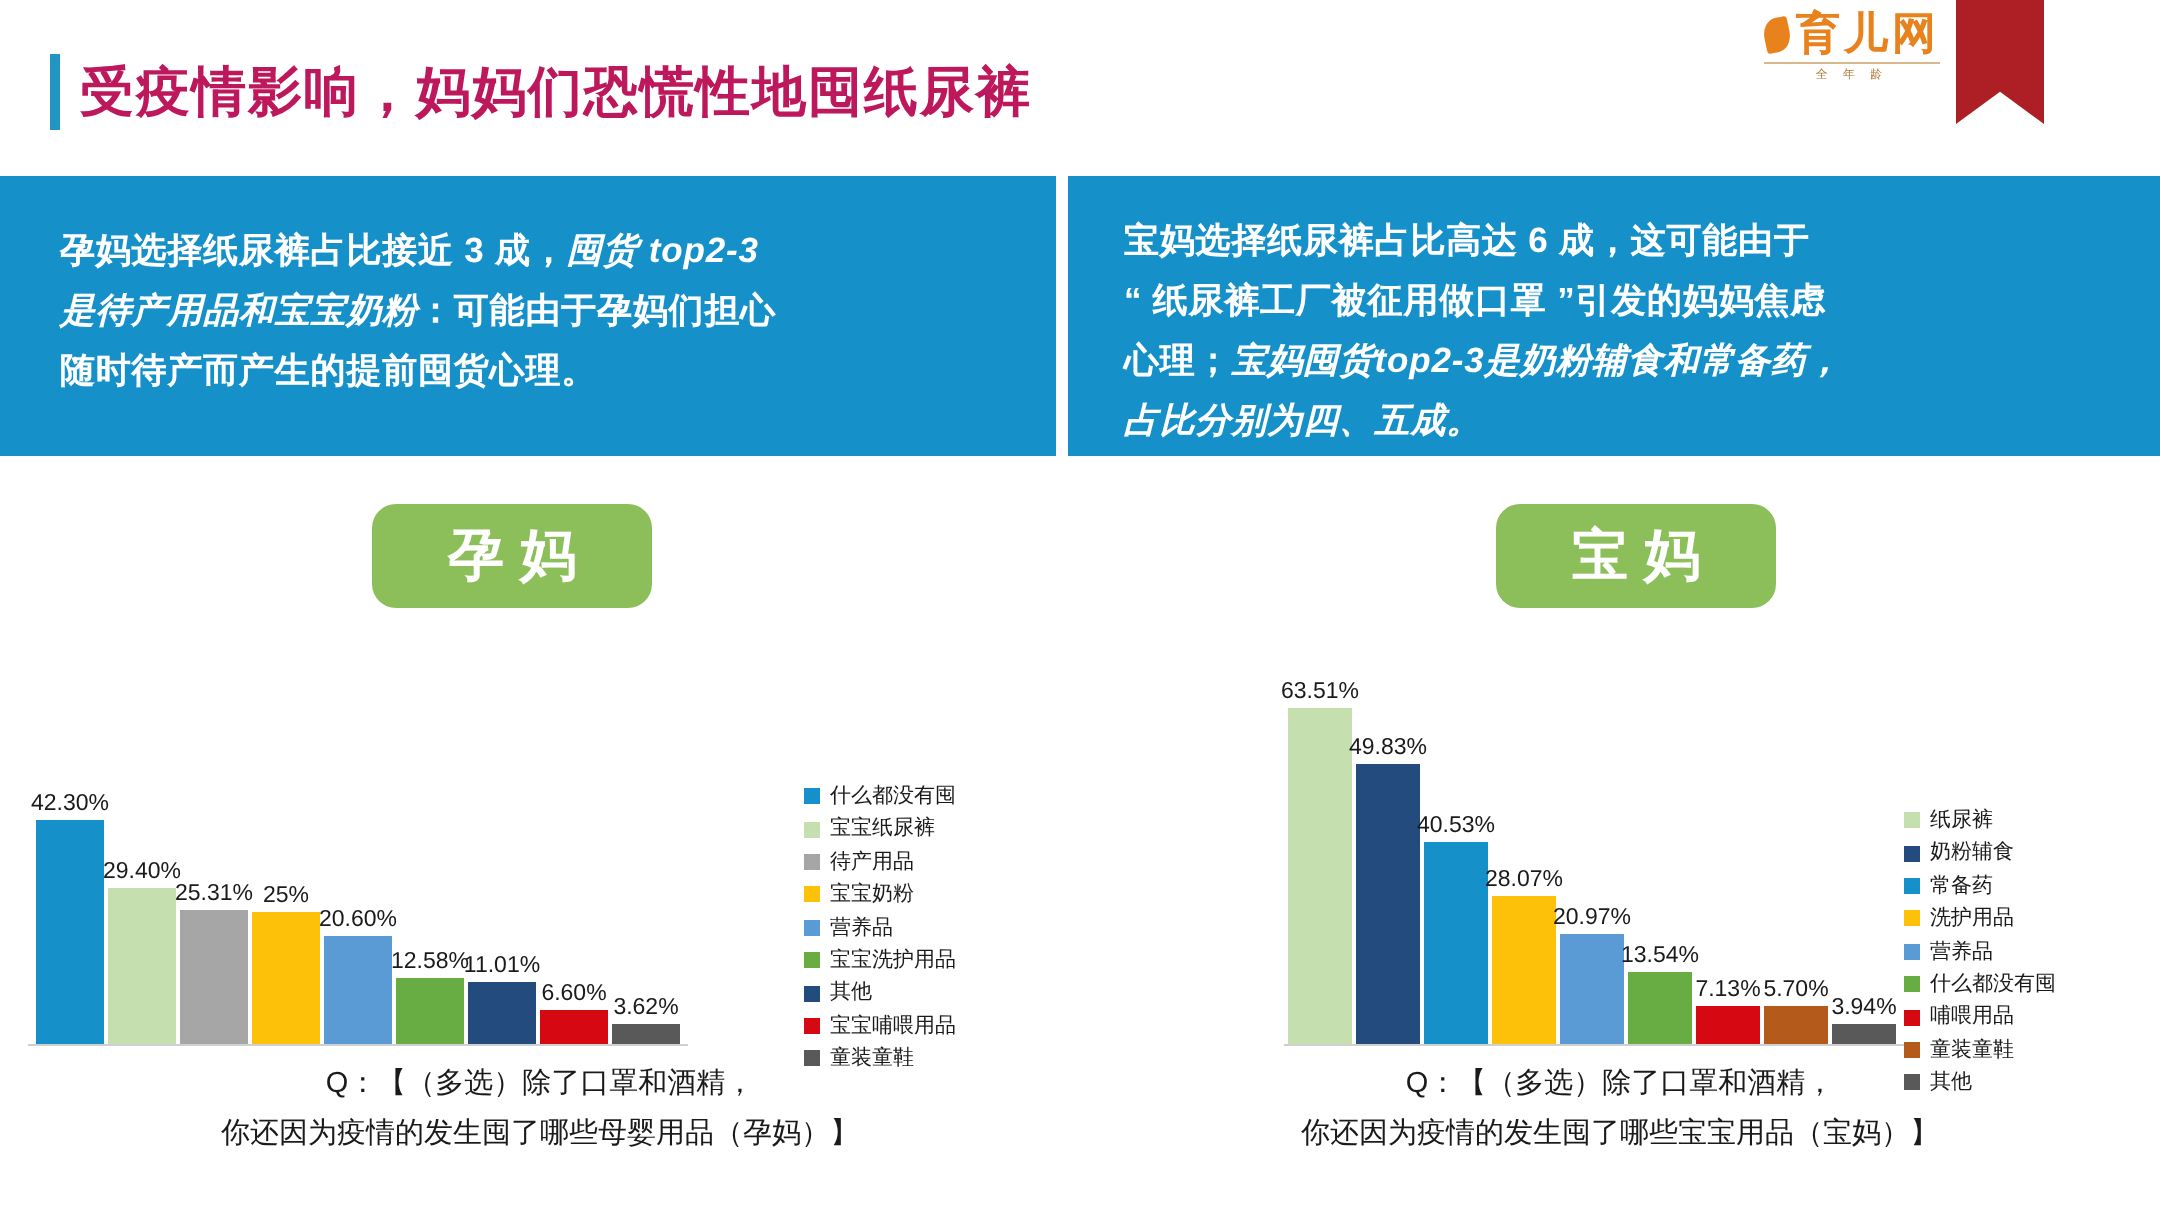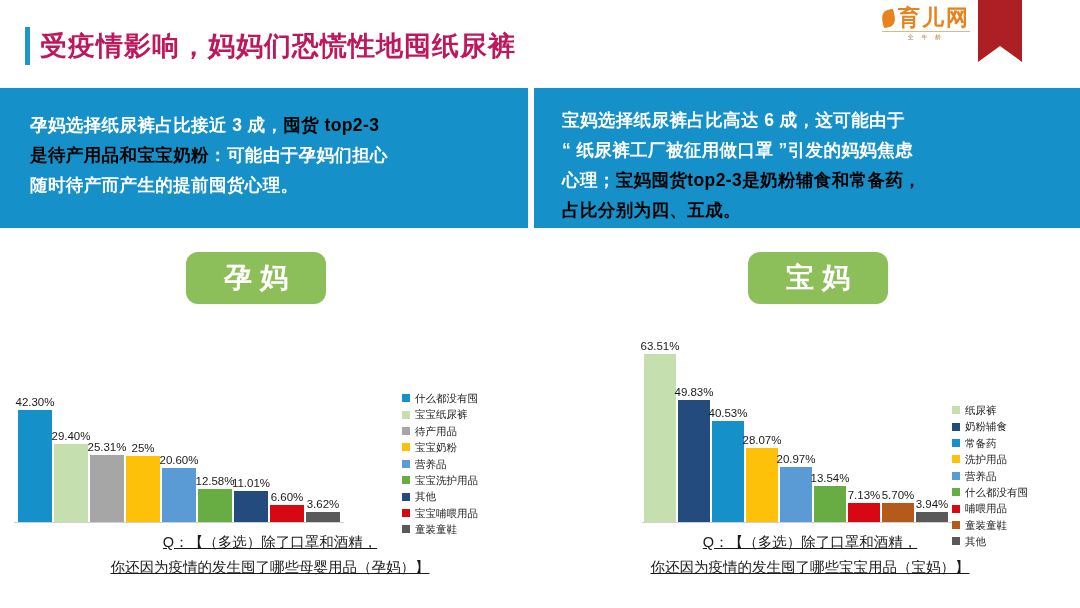--- a/index.html
+++ b/index.html
@@ -47,21 +47,21 @@
   
   .callouts { position: absolute; left: 0; top: 88px; width: 1080px; height: 140px; display:flex; gap: 6px; }
   .callout {
     background: #1590c8; color: #ffffff;
     padding: 22px 26px 0 30px;
     font-size: 17.5px; font-weight: bold; line-height: 30px;
     letter-spacing: 0.4px;
   }
   .callout.left { width: 528px; }
   .callout.right { width: 546px; padding-left: 28px; padding-top: 17px; }
-  .hl { color: #000000; }
+  .hl { color: #ffffff; font-style: italic; }
 
   
   .panels { position: absolute; left: 0; top: 232px; width: 1080px; height: 376px; }
   .panel { position: absolute; top: 0; width: 540px; height: 376px; }
   .panel.left { left: 0; }
   .panel.right { left: 540px; }
 
   .badge {
     position: absolute; top: 20px;
     width: 140px; height: 52px;
@@ -93,21 +93,21 @@
 
   
   .legend { position: absolute; font-size: 10.5px; color: #1a1a1a; line-height: 16.4px; }
   .panel.left .legend { left: 402px; top: 82px; }
   .panel.right .legend { left: 412px; top: 94px; }
   .legend .row { display: flex; align-items: center; height: 16.4px; white-space: nowrap; }
   .legend .sw { width: 8px; height: 8px; margin-right: 5px; flex: 0 0 8px; }
 
   .qcap {
     position: absolute; left: 0; width: 540px; top: 298px;
-    text-align: center; font-size: 14.5px; color: #1a1a1a; line-height: 25px; text-decoration: underline;
+    text-align: center; font-size: 14.5px; color: #1a1a1a; line-height: 25px;
   }
   .qcap .l2 { display: block; }
 </style>
 </head>
 <body>
 
 <div class="page">
 
   <div class="header">
     <div class="title-accent"></div>
@@ -216,21 +216,21 @@
     </div>
 
     <div class="panel right">
       <div class="badge">宝妈</div>
       <div class="chart">
         <div class="plot" id="plot-1">
           <div class="baseline"></div>
         <div class="bar" style="left: 56px; width: 32px; height: 167.848px; background: rgb(197, 223, 174);">
               <span class="val">63.51%</span>
             </div>
-            <div class="bar" style="left: 90px; width: 32px; height: 122px; background: rgb(35, 75, 125);">
+            <div class="bar" style="left: 90px; width: 32px; height: 140px; background: rgb(35, 75, 125);">
               <span class="val">49.83%</span>
             </div>
             <div class="bar" style="left: 124px; width: 32px; height: 101px; background: rgb(21, 144, 200);">
               <span class="val">40.53%</span>
             </div>
             <div class="bar" style="left: 158px; width: 32px; height: 74.185px; background: rgb(253, 193, 10);">
               <span class="val">28.07%</span>
             </div>
             <div class="bar" style="left: 192px; width: 32px; height: 55.4207px; background: rgb(91, 155, 213);">
               <span class="val">20.97%</span>

